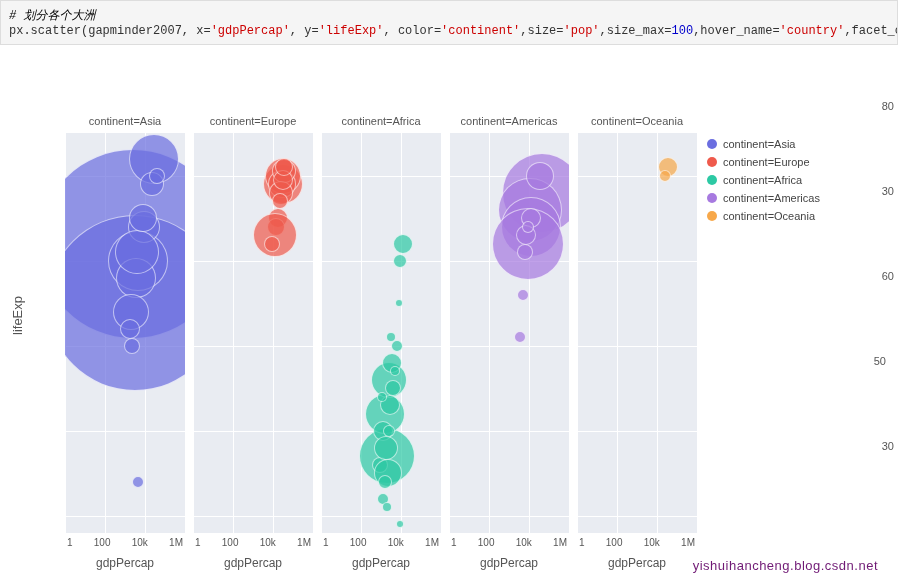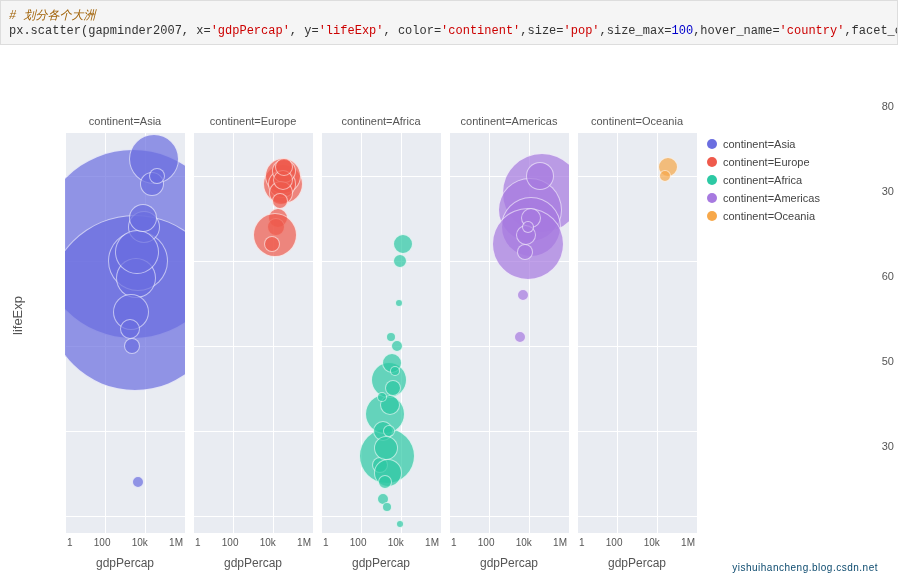--- a/index.html
+++ b/index.html
@@ -1,54 +1,54 @@
 <!DOCTYPE html>
 <html><head>
 <meta charset="utf-8">
 <style>
   * { box-sizing: border-box; margin: 0; padding: 0; }
   body { font-family: Arial, sans-serif; font-size: 11px; background: #fff; width: 898px; }
   .code-block { background: #f5f5f5; border: 1px solid #ddd; padding: 6px 8px; font-family: "Courier New", monospace; font-size: 12px; white-space: nowrap; overflow: hidden; }
-  .code-comment { color: #a16207; font-style: italic; }
+  .code-comment { color: #000000; font-style: italic; }
   .code-str { color: #cc0000; }
   .code-num { color: #0000cc; }
   .code-id { color: #333; }
   .chart-wrap { display: flex; padding: 70px 10px 15px 35px; position: relative; }
   .yaxis-title { position: absolute; left: 10px; top: 290px; transform: rotate(-90deg); transform-origin: left top; font-size: 13px; color: #555; }
   .ytick-col { width: 30px; padding-top: 18px; }
   .ytick { position: absolute; right: 4px; font-size: 11px; color: #555; text-align: center; }
   .facets { display: flex; gap: 8px; }
   .facet { width: 120px; }
   .facet-title { text-align: center; font-size: 11px; color: #555; height: 18px; }
   .plot { position: relative; width: 120px; height: 400px; background: #e9ecf2; overflow: hidden; }
   .gridline-h { position: absolute; left: 0; right: 0; height: 1px; background: #fff; }
   .gridline-v { position: absolute; top: 0; bottom: 0; width: 1px; background: #fff; }
   .bubble { position: absolute; border-radius: 50%; border: 1px solid rgba(255,255,255,0.8); transform: translate(-50%, -50%); opacity: 0.7; }
   .xticks { display: flex; justify-content: space-between; padding: 4px 2px; font-size: 10px; color: #555; }
   .xlabel { text-align: center; font-size: 12px; color: #555; padding-top: 4px; }
   .legend { padding: 20px 10px; }
   .legend-item { display: flex; align-items: center; gap: 6px; padding: 3px 0; font-size: 11px; color: #444; }
   .legend-swatch { width: 10px; height: 10px; border-radius: 50%; }
-  .watermark { position: absolute; right: 20px; bottom: 12px; color: #0c4a6e; font-size: 10px; letter-spacing: 0.5px; }
+  .watermark { position: absolute; right: 20px; bottom: 12px; color: #701a75; font-size: 13px; letter-spacing: 0.5px; }
 </style>
 </head>
 <body>
 
 <div class="code-block">
   <div><span class="code-comment"># 划分各个大洲</span></div>
   <div>
     <span class="code-id">px.scatter(gapminder2007, x=</span><span class="code-str">'gdpPercap'</span><span class="code-id">, y=</span><span class="code-str">'lifeExp'</span><span class="code-id">, color=</span><span class="code-str">'continent'</span><span class="code-id">,size=</span><span class="code-str">'pop'</span><span class="code-id">,size_max=</span><span class="code-num">100</span><span class="code-id">,hover_name=</span><span class="code-str">'country'</span><span class="code-id">,facet_col=</span>
   </div>
 </div>
 
 <div class="chart-wrap">
   <div class="yaxis-title">lifeExp</div>
   <div class="ytick-col" id="ytick-col">
       <div class="ytick" style="top: 394.979px; right: 4px; position: absolute;">30</div>
-      <div class="ytick" style="top: 309.872px; right: 4px; position: absolute; padding-left: 46px;">50</div>
+      <div class="ytick" style="top: 309.872px; right: 12px; position: absolute; padding-left: 46px;">50</div>
       <div class="ytick" style="top: 224.766px; right: 4px; position: absolute;">60</div>
       <div class="ytick" style="top: 139.66px; right: 4px; position: absolute;">30</div>
       <div class="ytick" style="top: 54.5532px; right: 4px; position: absolute;">80</div>
     </div>
   <div class="facets" id="facets">
       <div class="facet">
         <div class="facet-title">continent=Asia</div>
         <div class="plot">
           <div class="gridline-h" style="top: 382.979px;"></div>
           <div class="gridline-h" style="top: 297.872px;"></div>

